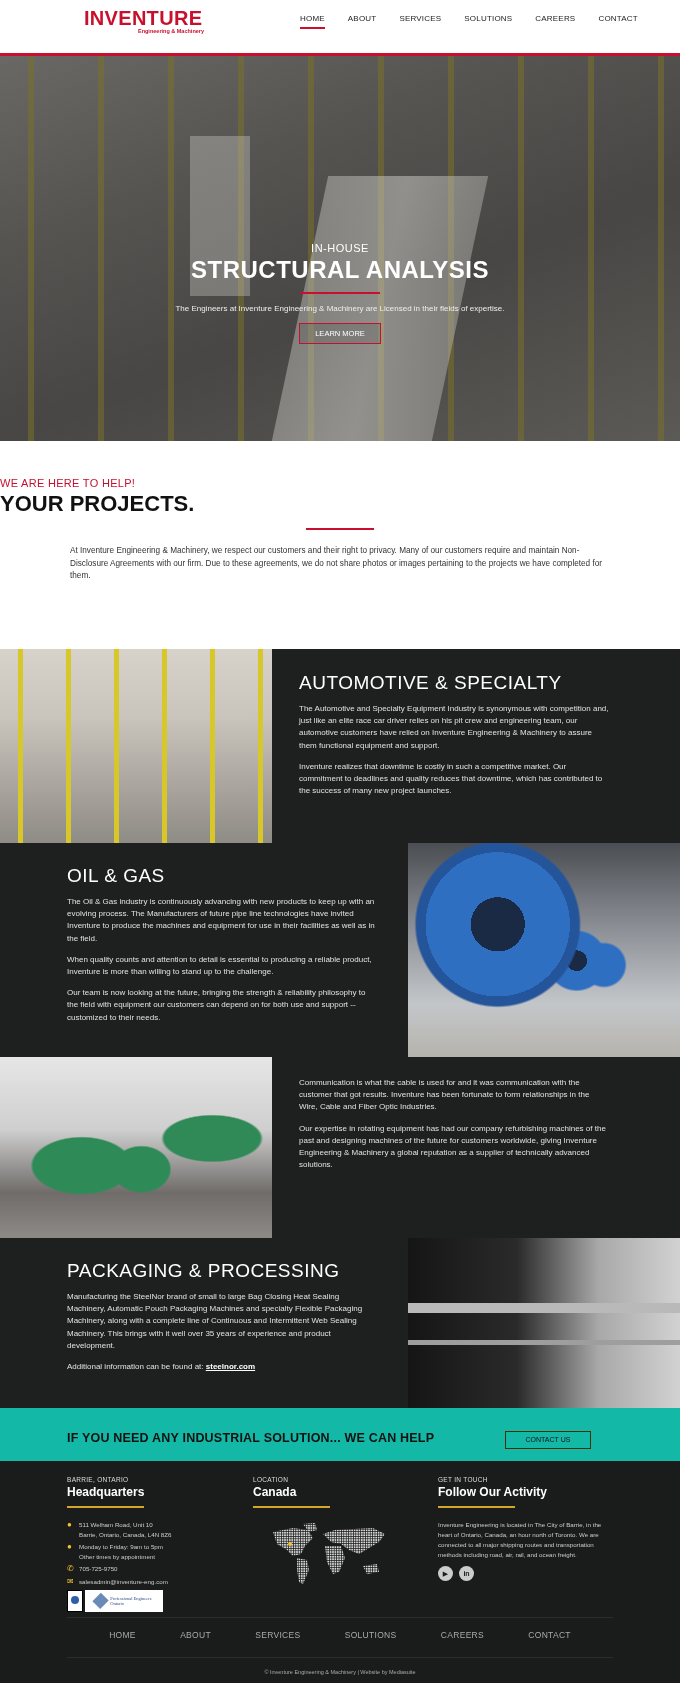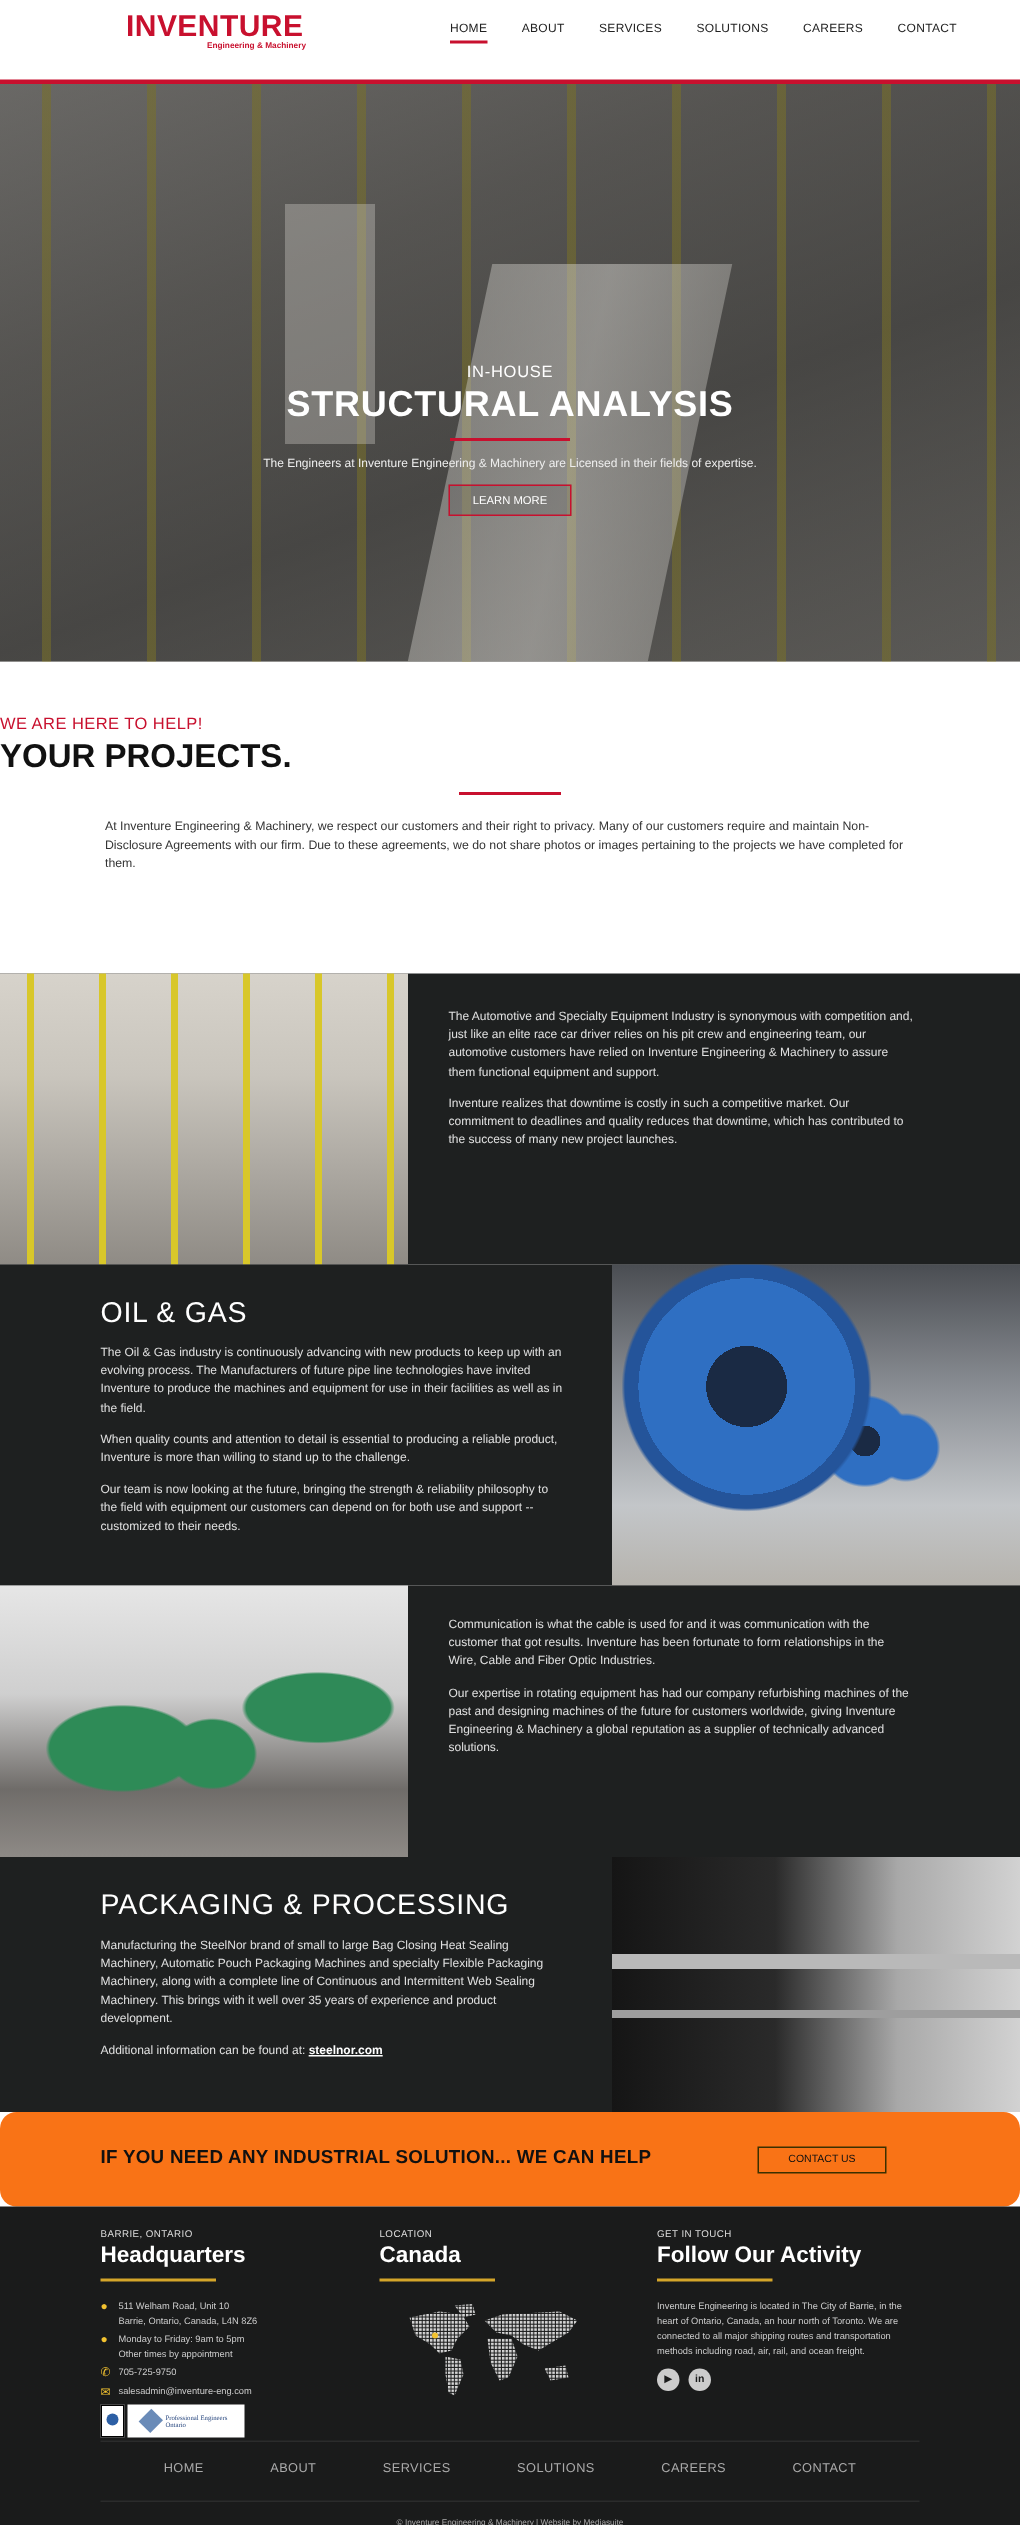--- a/index.html
+++ b/index.html
@@ -67,29 +67,29 @@
       linear-gradient(180deg, #e6e6e6 0%, #cfcfcf 40%, #6f6c69 75%, #8e8a86 100%); }
   .row-wire .txt { padding: 20px 70px 0 27px; }
 
   .row-pack { height: 170px; }
   .row-pack .txt { padding: 22px 30px 0 67px; }
   .row-pack .img { width: 272px; background:
       linear-gradient(180deg, transparent 0 38%, #b9b9b9 38% 44%, transparent 44% 60%, #9e9e9e 60% 63%, transparent 63%),
       linear-gradient(90deg, #151515 0%, #2a2a2a 40%, #a8a8a8 70%, #d2d2d2 100%); }
 
   
-  .cta { height: 63px; background: #f97316; position: relative; border-radius: 11px; }
+  .cta { height: 53px; background: #14b8a6; position: relative; }
   .cta-text { position: absolute; left: 67px; top: 23px; font-size: 12.5px; font-weight: 900; color: #111; letter-spacing: 0.2px; }
   .cta-btn { position: absolute; left: 505px; top: 23px; width: 86px; height: 18px; border: 1.5px solid #3a3000; font-size: 7px; text-align: center; line-height: 15px; color: #111; }
 
   
   .footer { background: #1a1b1b; color: #ccc; height: 223px; position: relative; }
   .fcol { position: absolute; top: 15px; }
   .fcol .k { font-size: 6.5px; color: #ddd; letter-spacing: 0.3px; }
-  .fcol .h { font-size: 15px; font-weight: bold; color: #fff; margin-top: 2px; }
+  .fcol .h { font-size: 12px; font-weight: bold; color: #fff; margin-top: 2px; }
   .fcol .bar { width: 77px; height: 2px; background: #d4a52a; margin-top: 7px; }
   .fcol-1 { left: 67px; }
   .fcol-2 { left: 253px; }
   .fcol-3 { left: 438px; }
   .info { margin-top: 12px; }
   .info-row { display: flex; align-items: flex-start; font-size: 6.2px; line-height: 9.5px; color: #ccc; margin-bottom: 3px; }
   .info-row .ic { width: 12px; flex: none; color: #f2c230; font-size: 8px; line-height: 9px; }
   .badges { display: flex; gap: 2px; margin-top: 4px; }
   .badge-a { width: 16px; height: 22px; background: #fff; border: 1px solid #000; position: relative; }
   .badge-a::after { content: ""; position: absolute; left: 3px; top: 5px; width: 8px; height: 8px; border-radius: 50%; background: #2c5fa5; }
@@ -140,20 +140,21 @@
   <div class="intro-title">
     <div>YOUR PROJECTS.</div>
   </div>
   <div class="intro-bar"></div>
   <p class="intro-text">At Inventure Engineering &amp; Machinery, we respect our customers and their right to privacy. Many of our customers require and maintain Non-Disclosure Agreements with our firm. Due to these agreements, we do not share photos or images pertaining to the projects we have completed for them.</p>
 </section>
 
 <section class="row row-auto">
   <div class="img"></div>
   <div class="txt">
+    <h2>AUTOMOTIVE &amp; SPECIALTY</h2>
     <p>The Automotive and Specialty Equipment Industry is synonymous with competition and, just like an elite race car driver relies on his pit crew and engineering team, our automotive customers have relied on Inventure Engineering &amp; Machinery to assure them functional equipment and support.</p>
     <p>Inventure realizes that downtime is costly in such a competitive market. Our commitment to deadlines and quality reduces that downtime, which has contributed to the success of many new project launches.</p>
   </div>
 </section>
 
 <section class="row row-oil">
   <div class="txt">
     <h2>OIL &amp; GAS</h2>
     <p>The Oil &amp; Gas industry is continuously advancing with new products to keep up with an evolving process. The Manufacturers of future pipe line technologies have invited Inventure to produce the machines and equipment for use in their facilities as well as in the field.</p>
     <p>When quality counts and attention to detail is essential to producing a reliable product, Inventure is more than willing to stand up to the challenge.</p>

